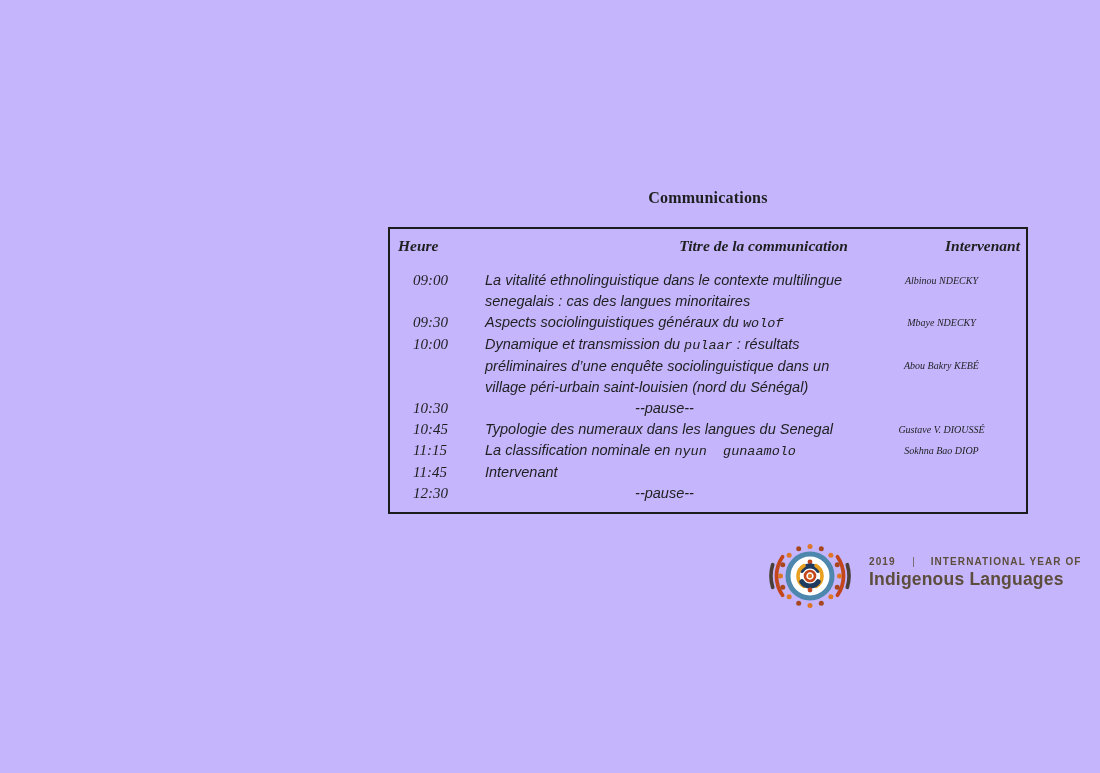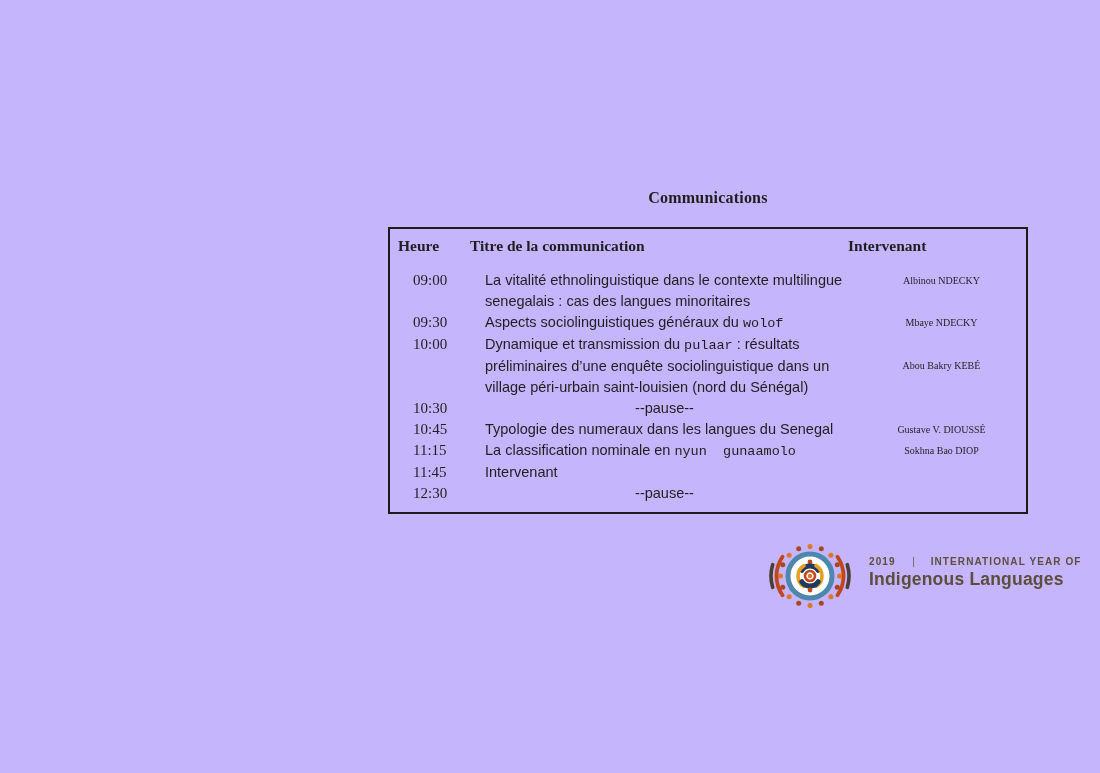--- a/index.html
+++ b/index.html
@@ -30,29 +30,30 @@
     top: 227px;
     width: 640px;
     height: 287px;
     border: 2px solid #1c1c1c;
     padding: 6px 6px 0 8px;
     overflow: hidden;
   }
   .grid-row {
     display: grid;
     grid-template-columns: 72px 378px 1fr;
+    font-style: italic;
   }
   .thead { margin-bottom: 14px; }
   .th {
     font-family: "Liberation Serif", serif;
     font-weight: bold;
     font-size: 15.5px;
     line-height: 21px;
   }
-  .th.c { text-align: left; }
+  .th.c { text-align: right; }
   .trow { margin: 0; }
   .td { line-height: 21px; margin-left: 15px; }
   .td.time {
     font-family: "Liberation Serif", serif;
     font-size: 15px;
   }
   .td.title {
     font-family: "Liberation Sans", sans-serif;
     font-size: 14.5px;
     padding-right: 4px;

